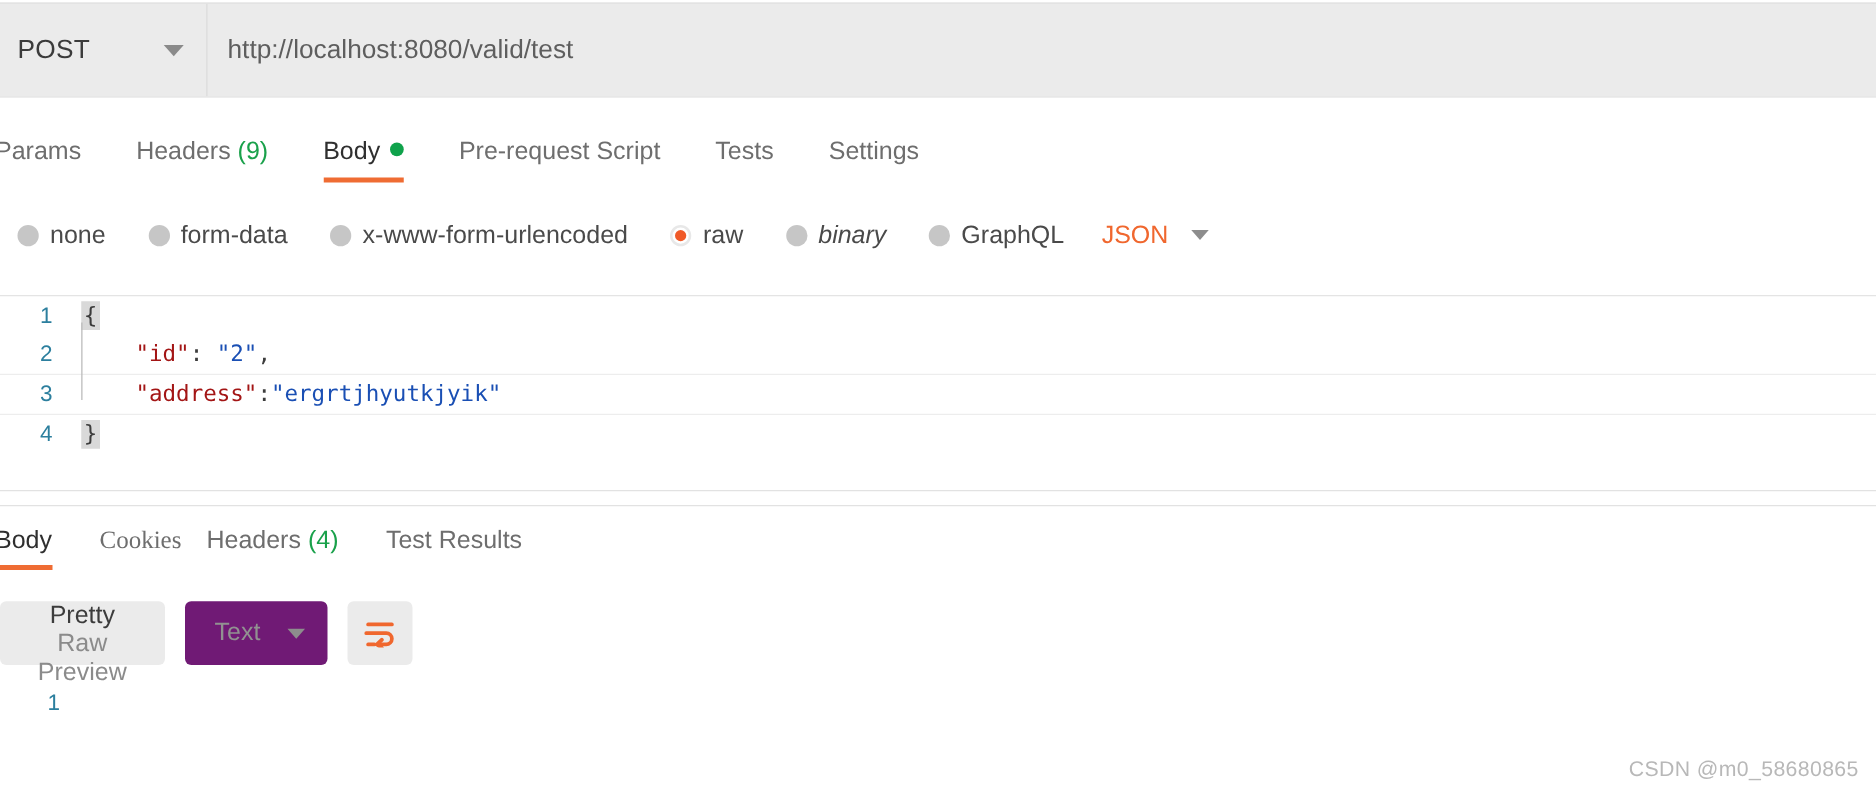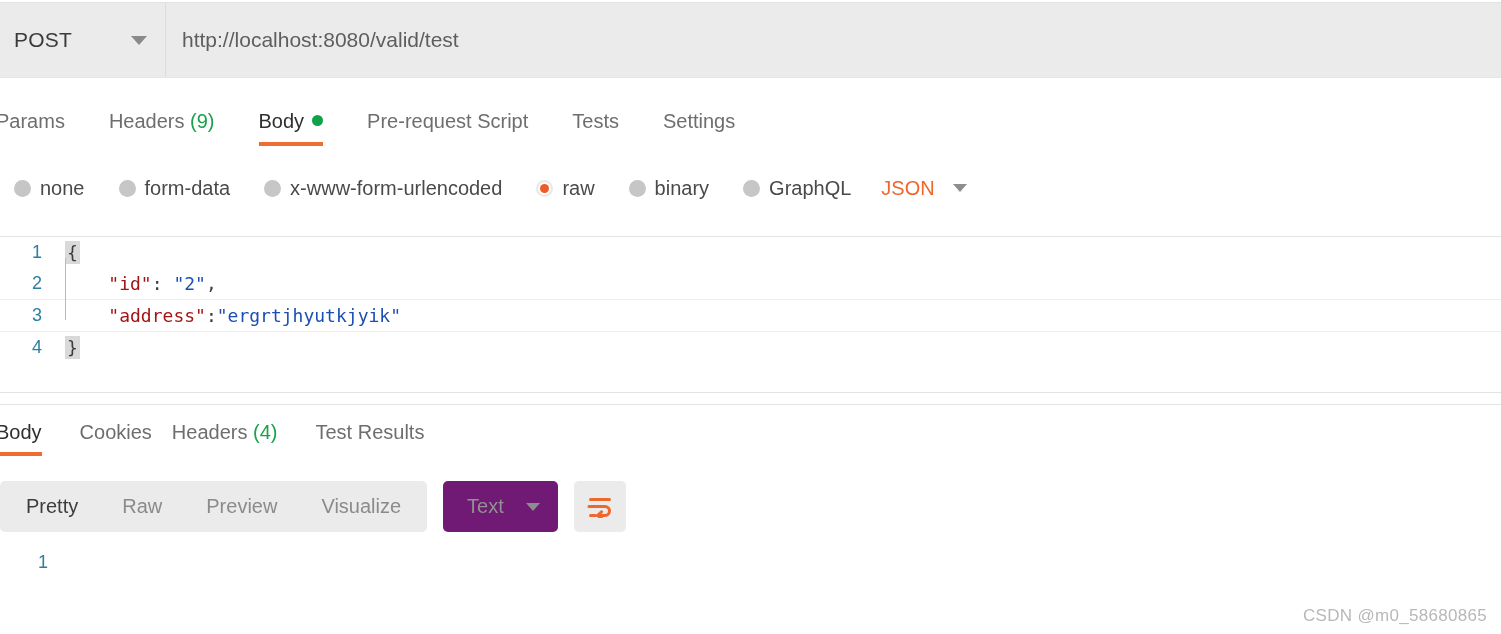--- a/index.html
+++ b/index.html
@@ -234,20 +234,21 @@
     align-items: center;
   }
   .seg-group {
     background: #ebebeb;
     border-radius: 5px;
     height: 51px;
     display: flex;
     align-items: center;
     padding: 0 4px;
     box-sizing: border-box;
+    flex-direction: column;
   }
   .seg-item {
     font-size: 20px;
     color: #8b8b8b;
     padding: 0 22px;
     cursor: pointer;
     white-space: nowrap;
   }
   .seg-item.active { color: #3c3c3c; }
   .type-pill {
@@ -332,21 +333,21 @@
       <span class="radio-label">form-data</span>
     </div>
     <div class="radio-item" style="margin-left: 34px;">
       <span class="radio-dot"></span>
       <span class="radio-label">x-www-form-urlencoded</span>
     </div>
     <div class="radio-item" style="margin-left: 34px;">
       <span class="radio-dot selected"></span>
       <span class="radio-label">raw</span>
     </div>
-    <div class="radio-item" style="margin-left: 34px;">
+    <div class="radio-item" style="margin-left: 34px; font-style: italic;">
       <span class="radio-dot"></span>
       <span class="radio-label">binary</span>
     </div>
     <div class="radio-item" style="margin-left: 34px;">
       <span class="radio-dot"></span>
       <span class="radio-label">GraphQL</span>
     </div>
     <div class="json-select" style="margin-left: 30px;">
       <span class="json-label">JSON</span>
       <span class="caret-sm"></span>
@@ -359,21 +360,21 @@
     <div class="code-line active-line"><div class="gutter">3</div><div class="code-text"><span class="tok-punc">    </span><span class="tok-key">"address"</span><span class="tok-punc">:</span><span class="tok-str">"ergrtjhyutkjyik"</span></div></div>
     <div class="code-line"><div class="gutter">4</div><div class="code-text"><span class="brace-hl">}</span></div></div>
   </div>
 <div class="indent-guide"></div>
 
 <div class="split-line-a"></div>
 <div class="split-line-b"></div>
 
 <div class="res-tabs" id="response-tabs">
     <div class="tab active" style="margin-left: 8px;"><span>Body</span><span class="underline"></span></div>
-    <div class="tab" style="margin-left: 38px;"><span>Cookies</span></div>
+    <div class="tab" style="margin-left: 38px; font-family: Liberation Serif, serif;"><span>Cookies</span></div>
     <div class="tab" style="margin-left: 20px;"><span>Headers</span><span class="count"> (4)</span></div>
     <div class="tab" style="margin-left: 38px;"><span>Test Results</span></div>
   </div>
 
 <div class="res-toolbar">
   <div class="seg-group" id="response-views">
       <div class="seg-item active">Pretty</div>
       <div class="seg-item">Raw</div>
       <div class="seg-item">Preview</div>
       <div class="seg-item">Visualize</div>

